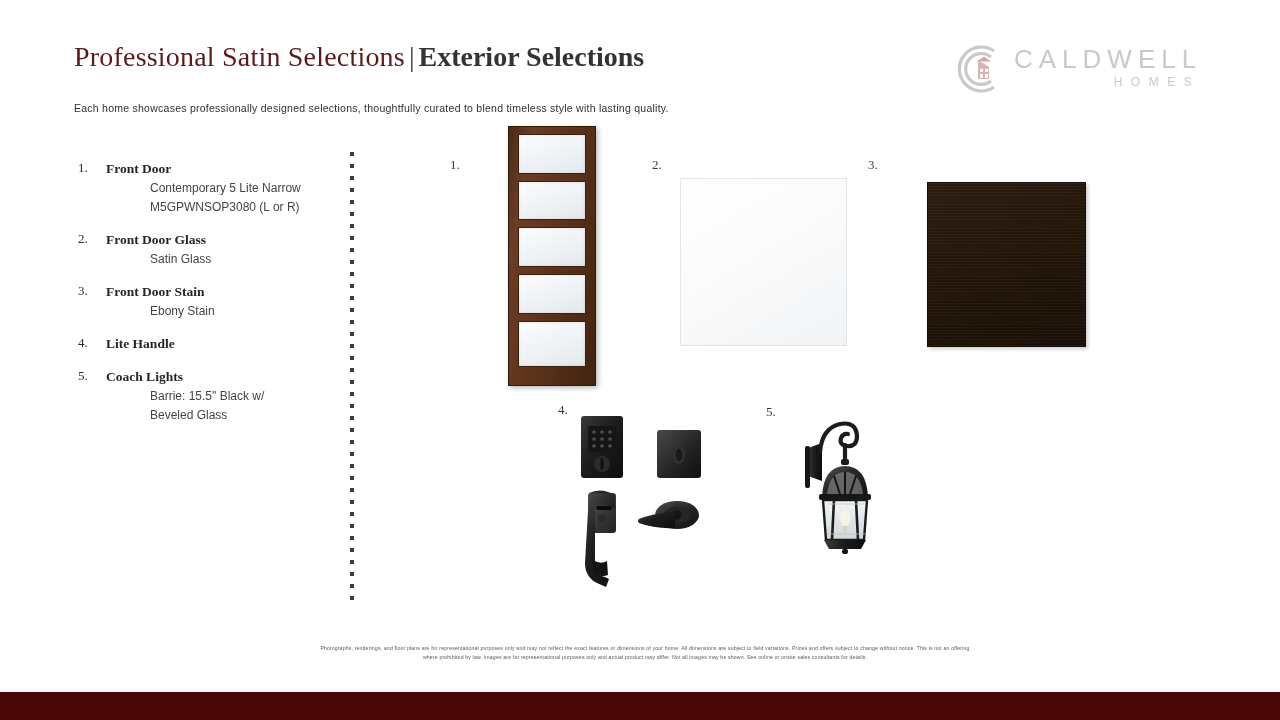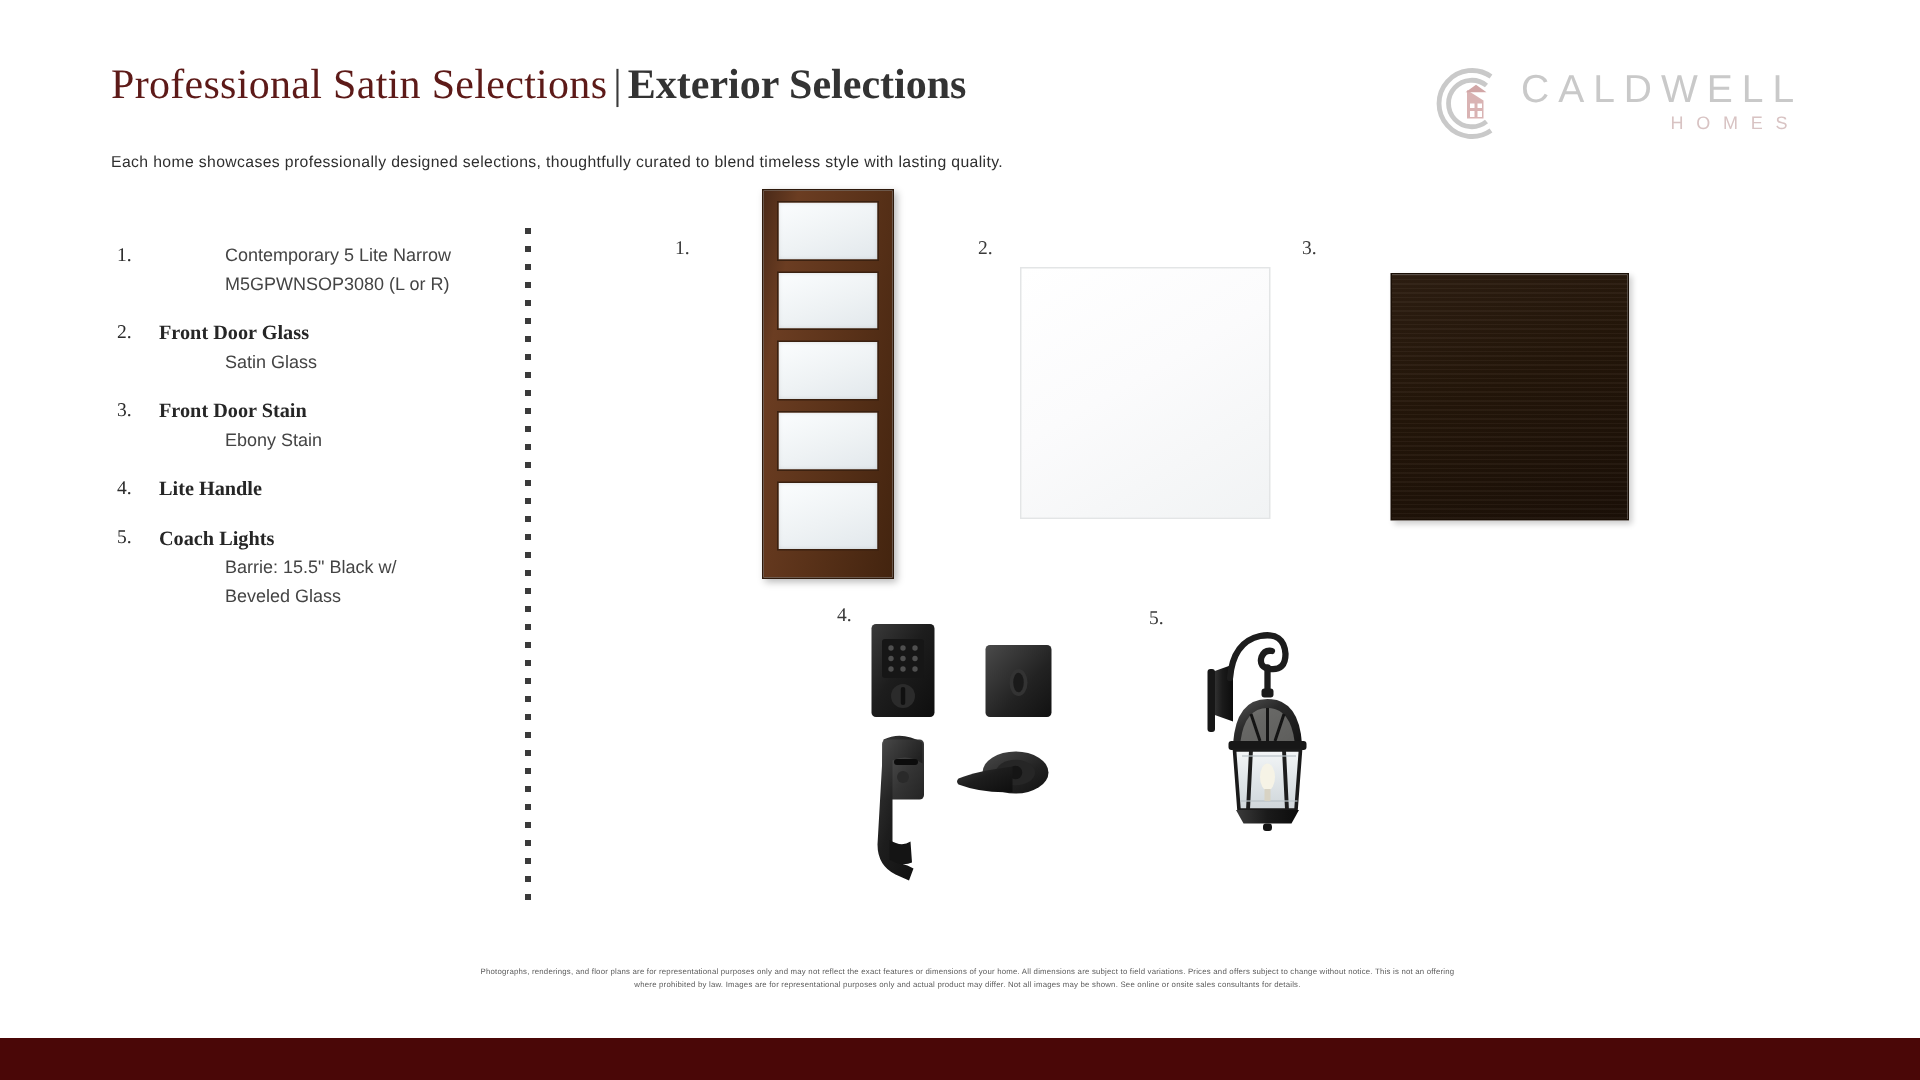--- a/index.html
+++ b/index.html
@@ -159,20 +159,21 @@
     <div class="logo-word">CALDWELL</div>
     <div class="logo-sub">HOMES</div>
   </div>
 </div>
 
 <div class="spec-list">
 
   <div class="spec-item">
     <div class="spec-num">1.</div>
     <div class="spec-body">
+      <div class="spec-title">Front Door</div>
       <div class="spec-desc">Contemporary 5 Lite Narrow</div>
       <div class="spec-desc">M5GPWNSOP3080 (L or R)</div>
     </div>
   </div>
 
   <div class="spec-item">
     <div class="spec-num">2.</div>
     <div class="spec-body">
       <div class="spec-title">Front Door Glass</div>
       <div class="spec-desc">Satin Glass</div>

